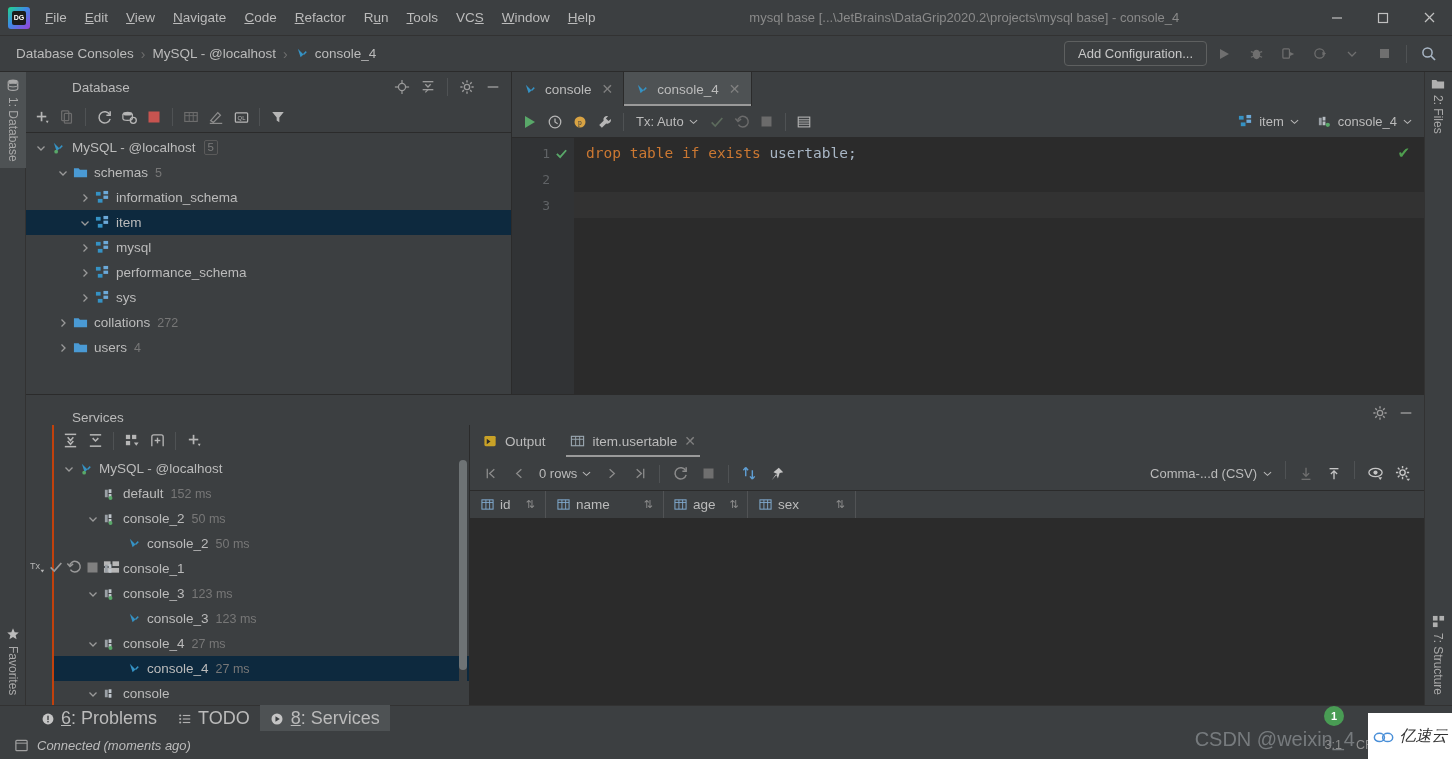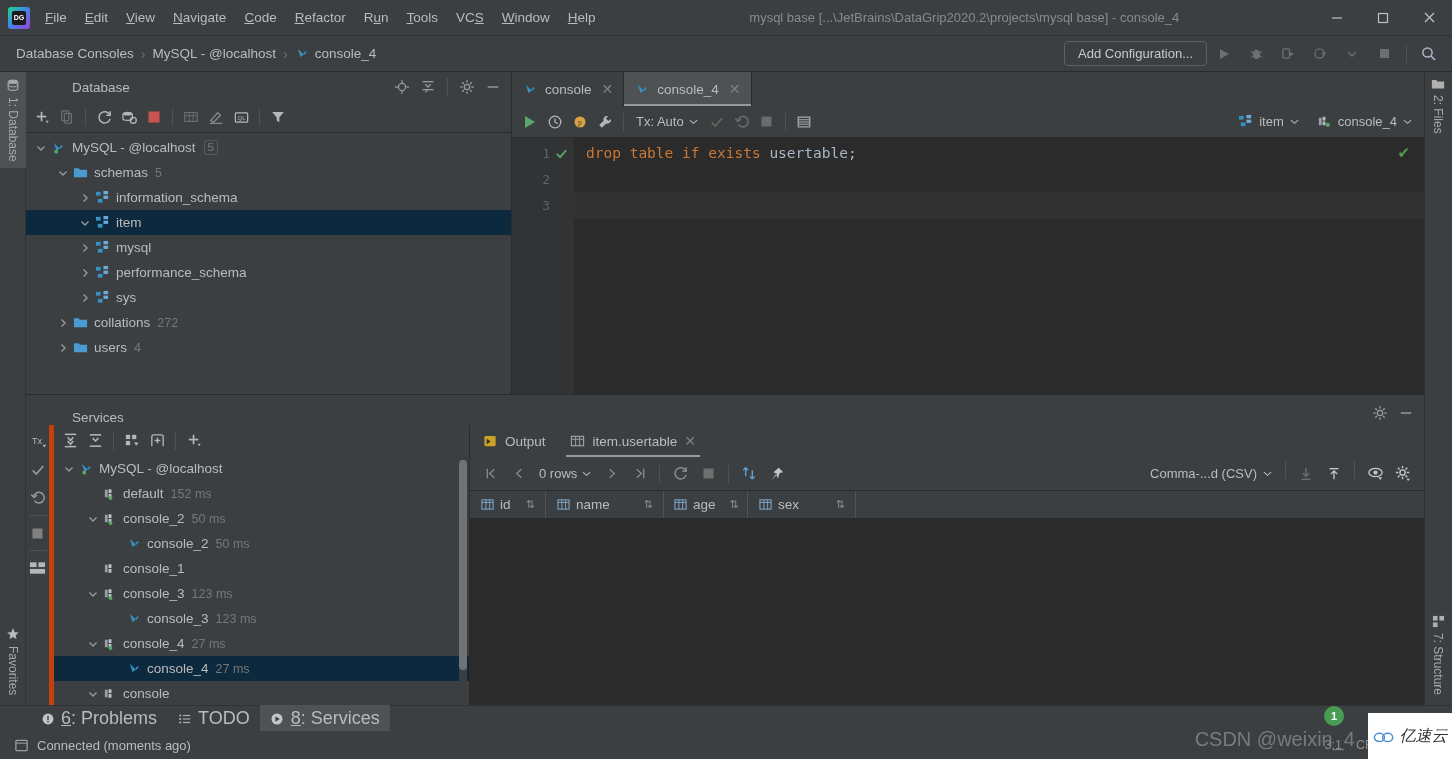--- a/index.html
+++ b/index.html
@@ -200,23 +200,23 @@
     position: absolute; left: 26px; top: 394px; width: 1398px; height: 311px;
     background: #3c3f41; display: flex; flex-direction: column;
     border-top: 1px solid #2b2b2b;
   }
   .svc-head {
     height: 30px; display: flex; align-items: flex-end; padding: 0 6px 0 10px; flex: none;
   }
   .svc-body { flex: 1; display: flex; overflow: hidden; }
   .svc-left { width: 444px; display: flex; flex: none; border-right: 1px solid #2b2b2b; }
   .svc-vtoolbar {
-    width: 28px; background: #3c3f41; display: flex; flex-direction: column;
+    width: 28px; background: #3c3f41; display: flex; flex-direction: row;
     align-items: center; padding-top: 4px; gap: 2px; flex: none;
-    border-right: 5px solid #c2410c;
+    border-right: 2px solid #c2410c;
   }
   .sbtn {
     width: 24px; height: 26px; display: flex; align-items: center;
     justify-content: center; color: #7d7d7d;
   }
   .hsep { width: 18px; height: 1px; background: #4f5254; margin: 2px 0; }
   .svc-tree-wrap { flex: 1; display: flex; flex-direction: column; overflow: hidden; }
   .svc-toolbar {
     height: 31px; display: flex; align-items: center; padding: 0 4px; gap: 1px;
     flex: none;
@@ -286,21 +286,21 @@
   .stab {
     display: flex; align-items: center; gap: 6px; padding: 3px 10px;
     font-size: 18px; color: #bbbbbb;
   }
   .stab.active { background: #4e5254; }
   .stab u { text-decoration: underline; }
   .statusbar {
     position: absolute; left: 0; bottom: 0; width: 1452px; height: 28px;
     background: #3c3f41; display: flex; align-items: center; padding: 0 8px;
   }
-  .status-left { display: flex; align-items: center; gap: 8px; padding-left: 6px; }
+  .status-left { display: flex; align-items: center; gap: 8px; padding-left: 6px; font-style: italic; }
   .status-text { font-size: 13px; color: #bbbbbb; }
   .status-right {
     margin-left: auto; display: flex; align-items: center; gap: 14px;
     font-size: 12.5px; color: #8e8e8e; padding-right: 6px;
   }
   .notif-badge {
     position: absolute; right: 108px; bottom: 33px; width: 20px; height: 20px;
     border-radius: 50%; background: #499c54; color: #fff; font-size: 11px;
     display: flex; align-items: center; justify-content: center; font-weight: bold;
   }

